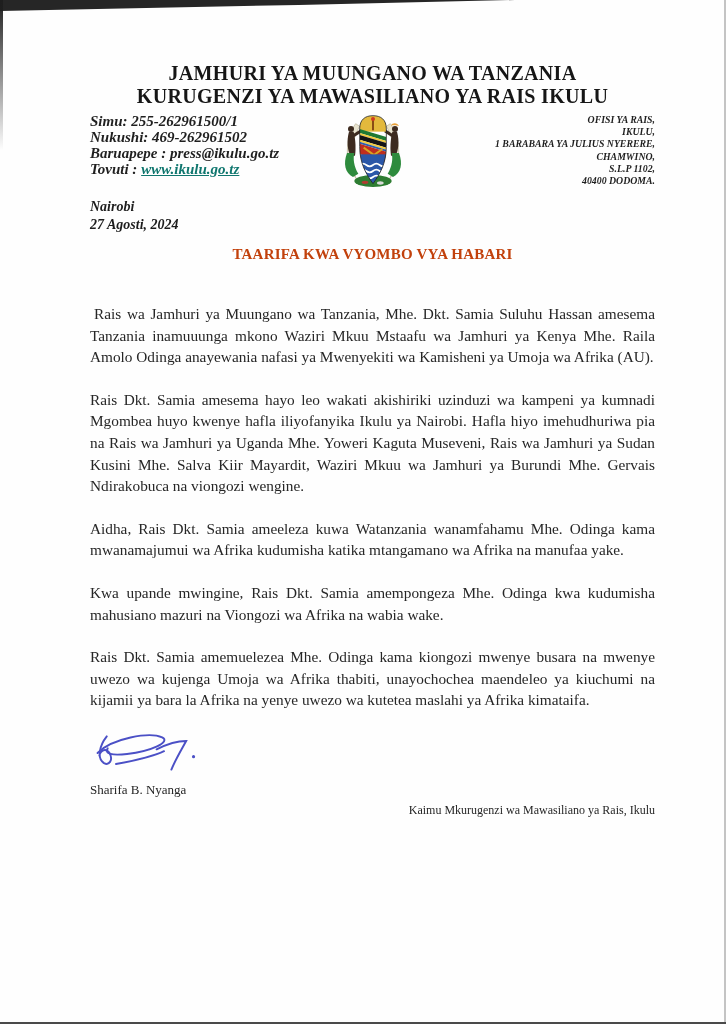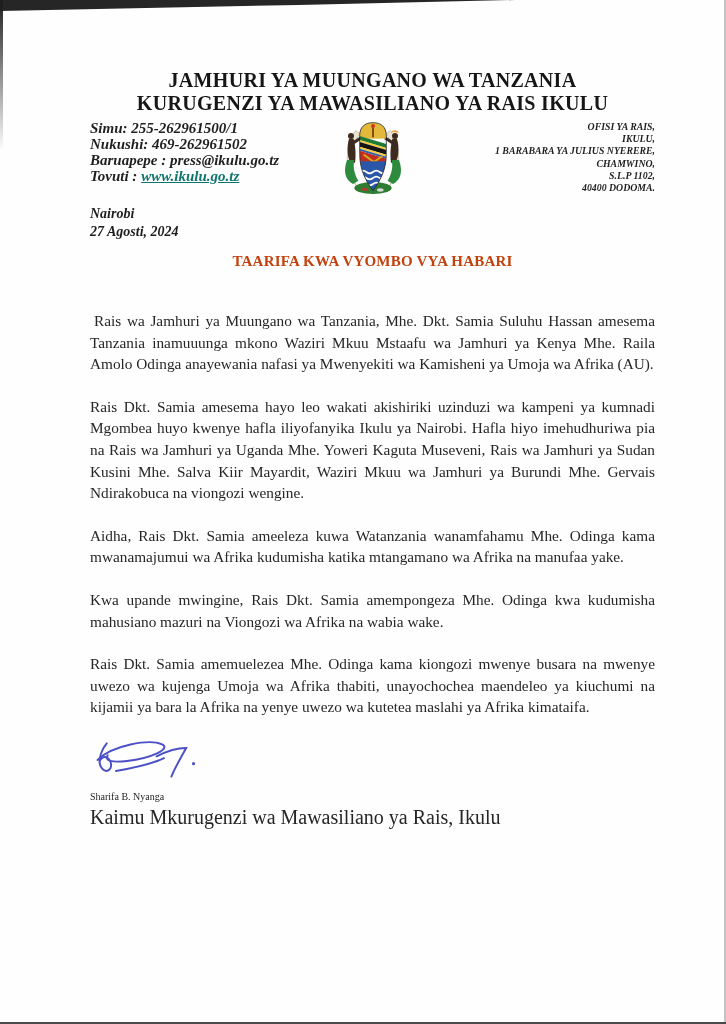--- a/index.html
+++ b/index.html
@@ -26,21 +26,21 @@
   }
   .edge-right {
     position: absolute; top: 0; right: 0; bottom: 0; width: 2px;
     background: #c4c4c4;
   }
   .edge-bottom {
     position: absolute; bottom: 0; left: 0; right: 0; height: 2px;
     background: #4a4a4a;
   }
   .content {
-    position: absolute; left: 90px; right: 71px; top: 7px;
+    position: absolute; left: 90px; right: 71px; top: 0;
   }
   .titles { margin-top: 62px; text-align: center; }
   .title-line {
     font-size: 20px; font-weight: bold; line-height: 23px;
     letter-spacing: 0.3px; color: #161616;
   }
   .header-row { display: flex; margin-top: 3px; align-items: flex-start; }
   .contact-left {
     width: 238px; font-size: 15px; font-weight: bold; font-style: italic;
     line-height: 16px; color: #1f1f1f; padding-top: 2px;
@@ -57,22 +57,22 @@
   }
   .subject {
     margin-top: 13px; text-align: center; font-weight: bold; font-size: 15px;
     letter-spacing: 0.2px; color: #c2410c;
   }
   .body-text { margin-top: 14px; font-size: 15.3px; line-height: 21.6px; text-align: justify; }
   .body-text p { margin: 0 0 21px 0; }
   .body-text p.p-first { text-indent: 4px; margin-top: 40px; }
   .signature-block { margin-top: -3px; }
   .signature-svg { display: block; margin-left: 2px; }
-  .sig-name { font-size: 10px; line-height: 21px; margin-top: 2px; }
-  .sig-title { font-size: 20px; line-height: 21px; }
+  .sig-name { font-size: 13px; line-height: 21px; margin-top: 2px; }
+  .sig-title { font-size: 12px; line-height: 21px; text-align: right; }
 </style>
 </head>
 <body>
 
 <div class="page">
   <div class="edge-top-wedge"></div>
   <div class="edge-left"></div>
   <div class="edge-right"></div>
   <div class="edge-bottom"></div>
 

